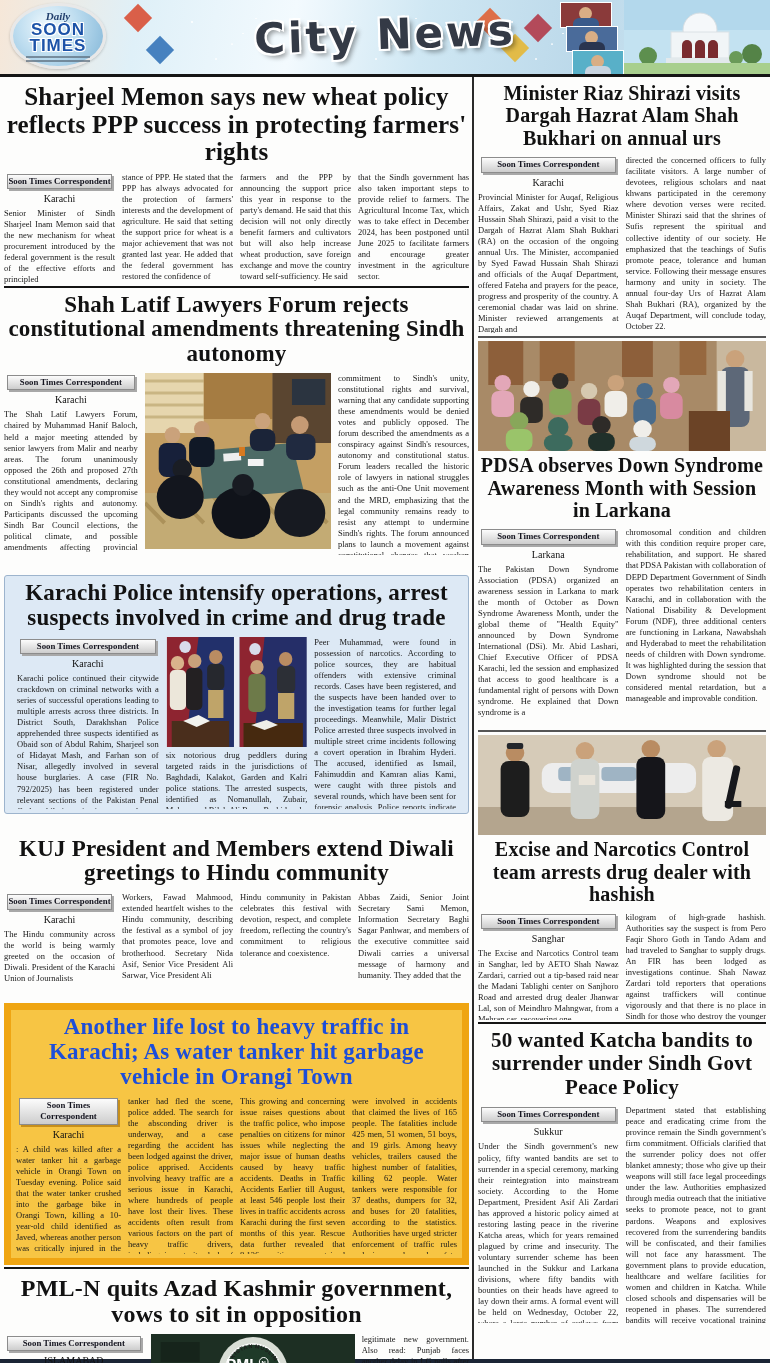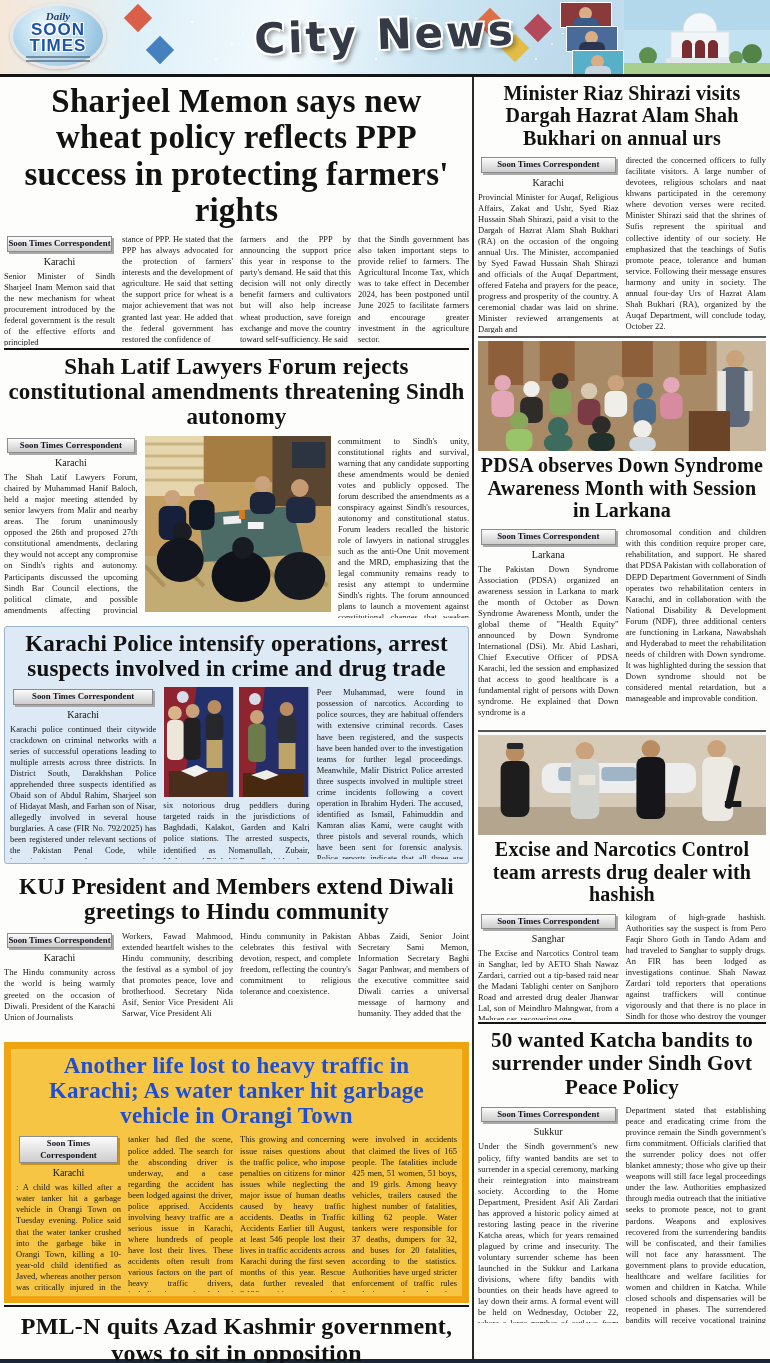--- a/index.html
+++ b/index.html
@@ -41,36 +41,36 @@
   
   .main { display:flex; height:1282px; }
   .col-left { width:472px; padding:2px 3px 0 4px; }
   .v-divider { width:2px; background:#2a2a2a; }
   .col-right { flex:1; padding:2px 4px 0 4px; }
 
   .rule { height:2px; background:#141414; margin:2px 0; }
   .rule-thin { height:2px; background:#555; margin:3px 0; }
 
   .headline { font-family:"Liberation Serif",serif; font-weight:bold; text-align:center; color:#121212; letter-spacing:.2px; }
-  .h-xl { font-size:33px; line-height:1.1; padding:4px 2px 2px; }
+  .h-xl { font-size:25px; line-height:1.1; padding:4px 2px 2px; }
   .h-lg { font-size:23px; line-height:1.08; padding:3px 2px 2px;text-align:center; }
   .h-md { font-size:20px; line-height:1.12; padding:3px 2px 2px; }
 
   .cols { display:flex; gap:7px; margin-top:4px; }
   .tcol { flex:1; font-size:8.5px; line-height:1.3; text-align:justify; overflow:hidden; color:#191919; }
   .byline { display:block; background:linear-gradient(#fbfbfb,#cscs, #cfcfcf); background:linear-gradient(#fcfcfc,#cdcdcd);
     border:1px solid #8c8c8c; box-shadow:2px 2px 0 #a8a8a8; font-size:8.8px; font-weight:bold;
     text-align:center; padding:1px 0; margin:2px 3px 3px; color:#14141f; }
   .city { text-align:center; font-size:10px; padding:0 0 3px; color:#111; }
 
   .photo { position:relative; overflow:hidden; background:#ccc; }
   .photo svg { display:block; width:100%; height:100%; }
 
   
-  .box-blue { background:#dde9f5; border:1px solid #9db4cd; border-radius:3px; padding:2px 5px 4px; margin:8px 0; }
+  .box-blue { background:#dde9f5; border:1px solid #9db4cd; border-radius:3px; padding:2px 12px 4px; margin:20px 0; }
   .box-yellow { background:#f7c544; border:7px solid #efa512; padding:2px 5px 4px; margin:3px 0 2px; }
   .box-yellow .headline { color:#1d4ed8; }
   .box-yellow .byline { box-shadow:2px 2px 0 #c78f1b; }
 
   .bottom-bar { height:4px; background:#1b2535; }
 </style>
 </head>
 <body>
 
 <div class="page">

